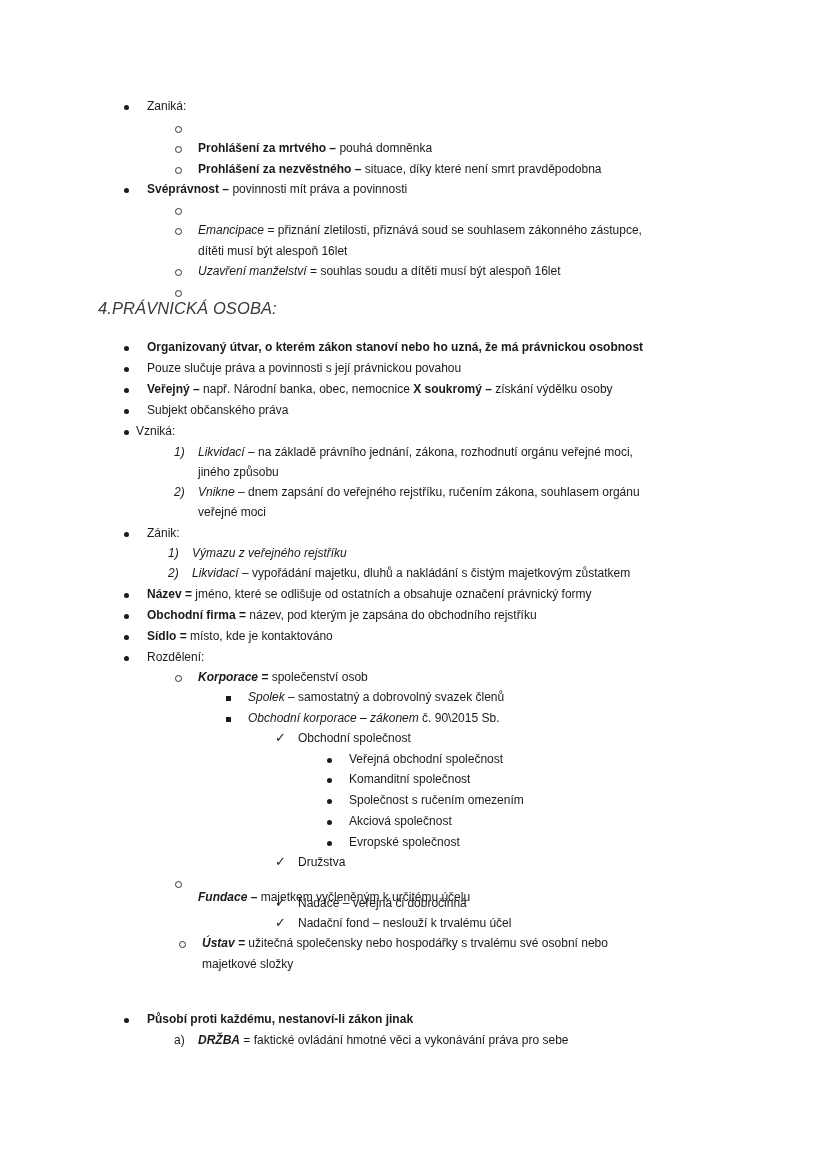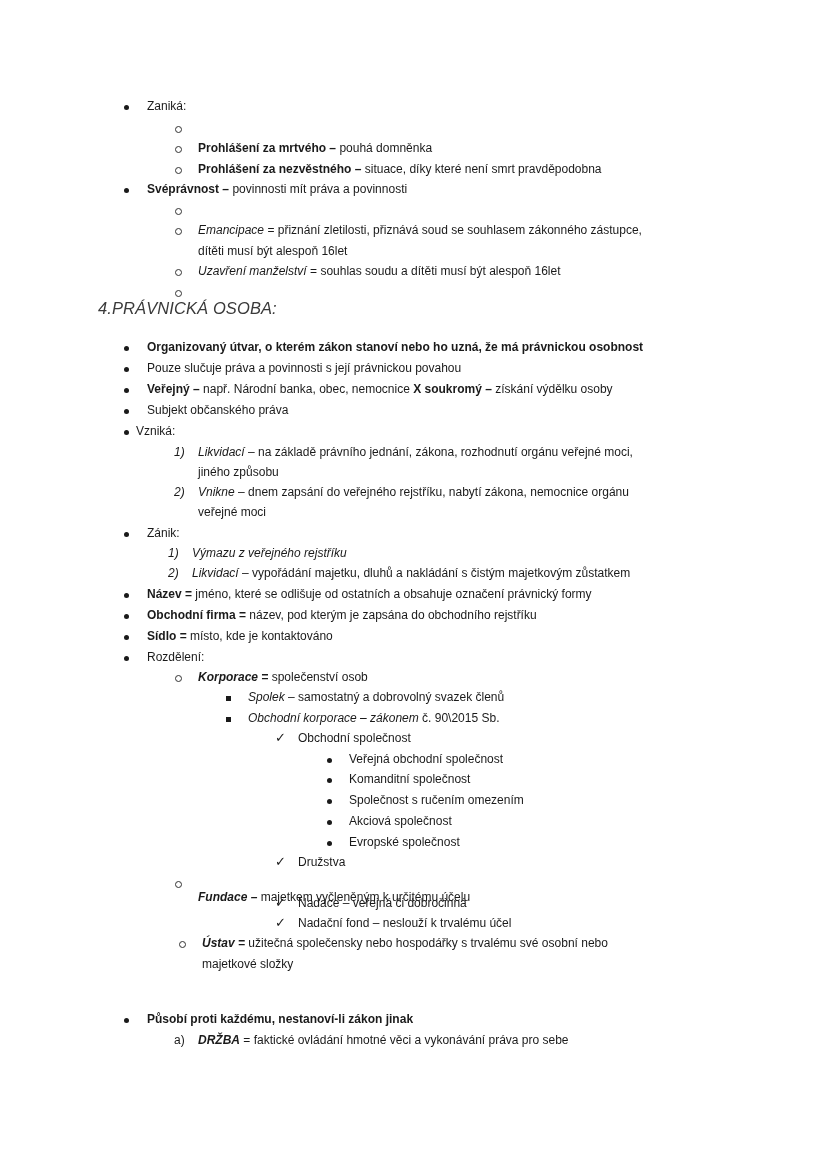--- a/index.html
+++ b/index.html
@@ -62,21 +62,21 @@
   <div class="line" style="left:147px;top:400px">Subjekt občanského práva</div>
 
   <span class="marker disc" style="left:124px;top:421px"></span>
   <div class="line" style="left:136px;top:421px">Vzniká:</div>
 
   <div class="line num" style="left:174px;top:442px">1)</div>
   <div class="line" style="left:198px;top:442px"><i>Likvidací</i><span> – na základě právního jednání, zákona, rozhodnutí orgánu veřejné moci,</span></div>
   <div class="line" style="left:198px;top:462px">jiného způsobu</div>
 
   <div class="line num" style="left:174px;top:482px">2)</div>
-  <div class="line" style="left:198px;top:482px"><i>Vnikne</i><span> – dnem zapsání do veřejného rejstříku, nabytí zákona, nemocnice orgánu</span></div>
+  <div class="line" style="left:198px;top:482px"><i>Vnikne</i><span> – dnem zapsání do veřejného rejstříku, ručením zákona, souhlasem orgánu</span></div>
   <div class="line" style="left:198px;top:502px">veřejné moci</div>
 
   <span class="marker disc" style="left:124px;top:523px"></span>
   <div class="line" style="left:147px;top:523px">Zánik:</div>
 
   <div class="line num" style="left:168px;top:543px">1)</div>
   <div class="line" style="left:192px;top:543px"><i>Výmazu z veřejného rejstříku</i><span></span></div>
 
   <div class="line num" style="left:168px;top:563px">2)</div>
   <div class="line" style="left:192px;top:563px"><i>Likvidací</i><span> – vypořádání majetku, dluhů a nakládání s čistým majetkovým zůstatkem</span></div>

